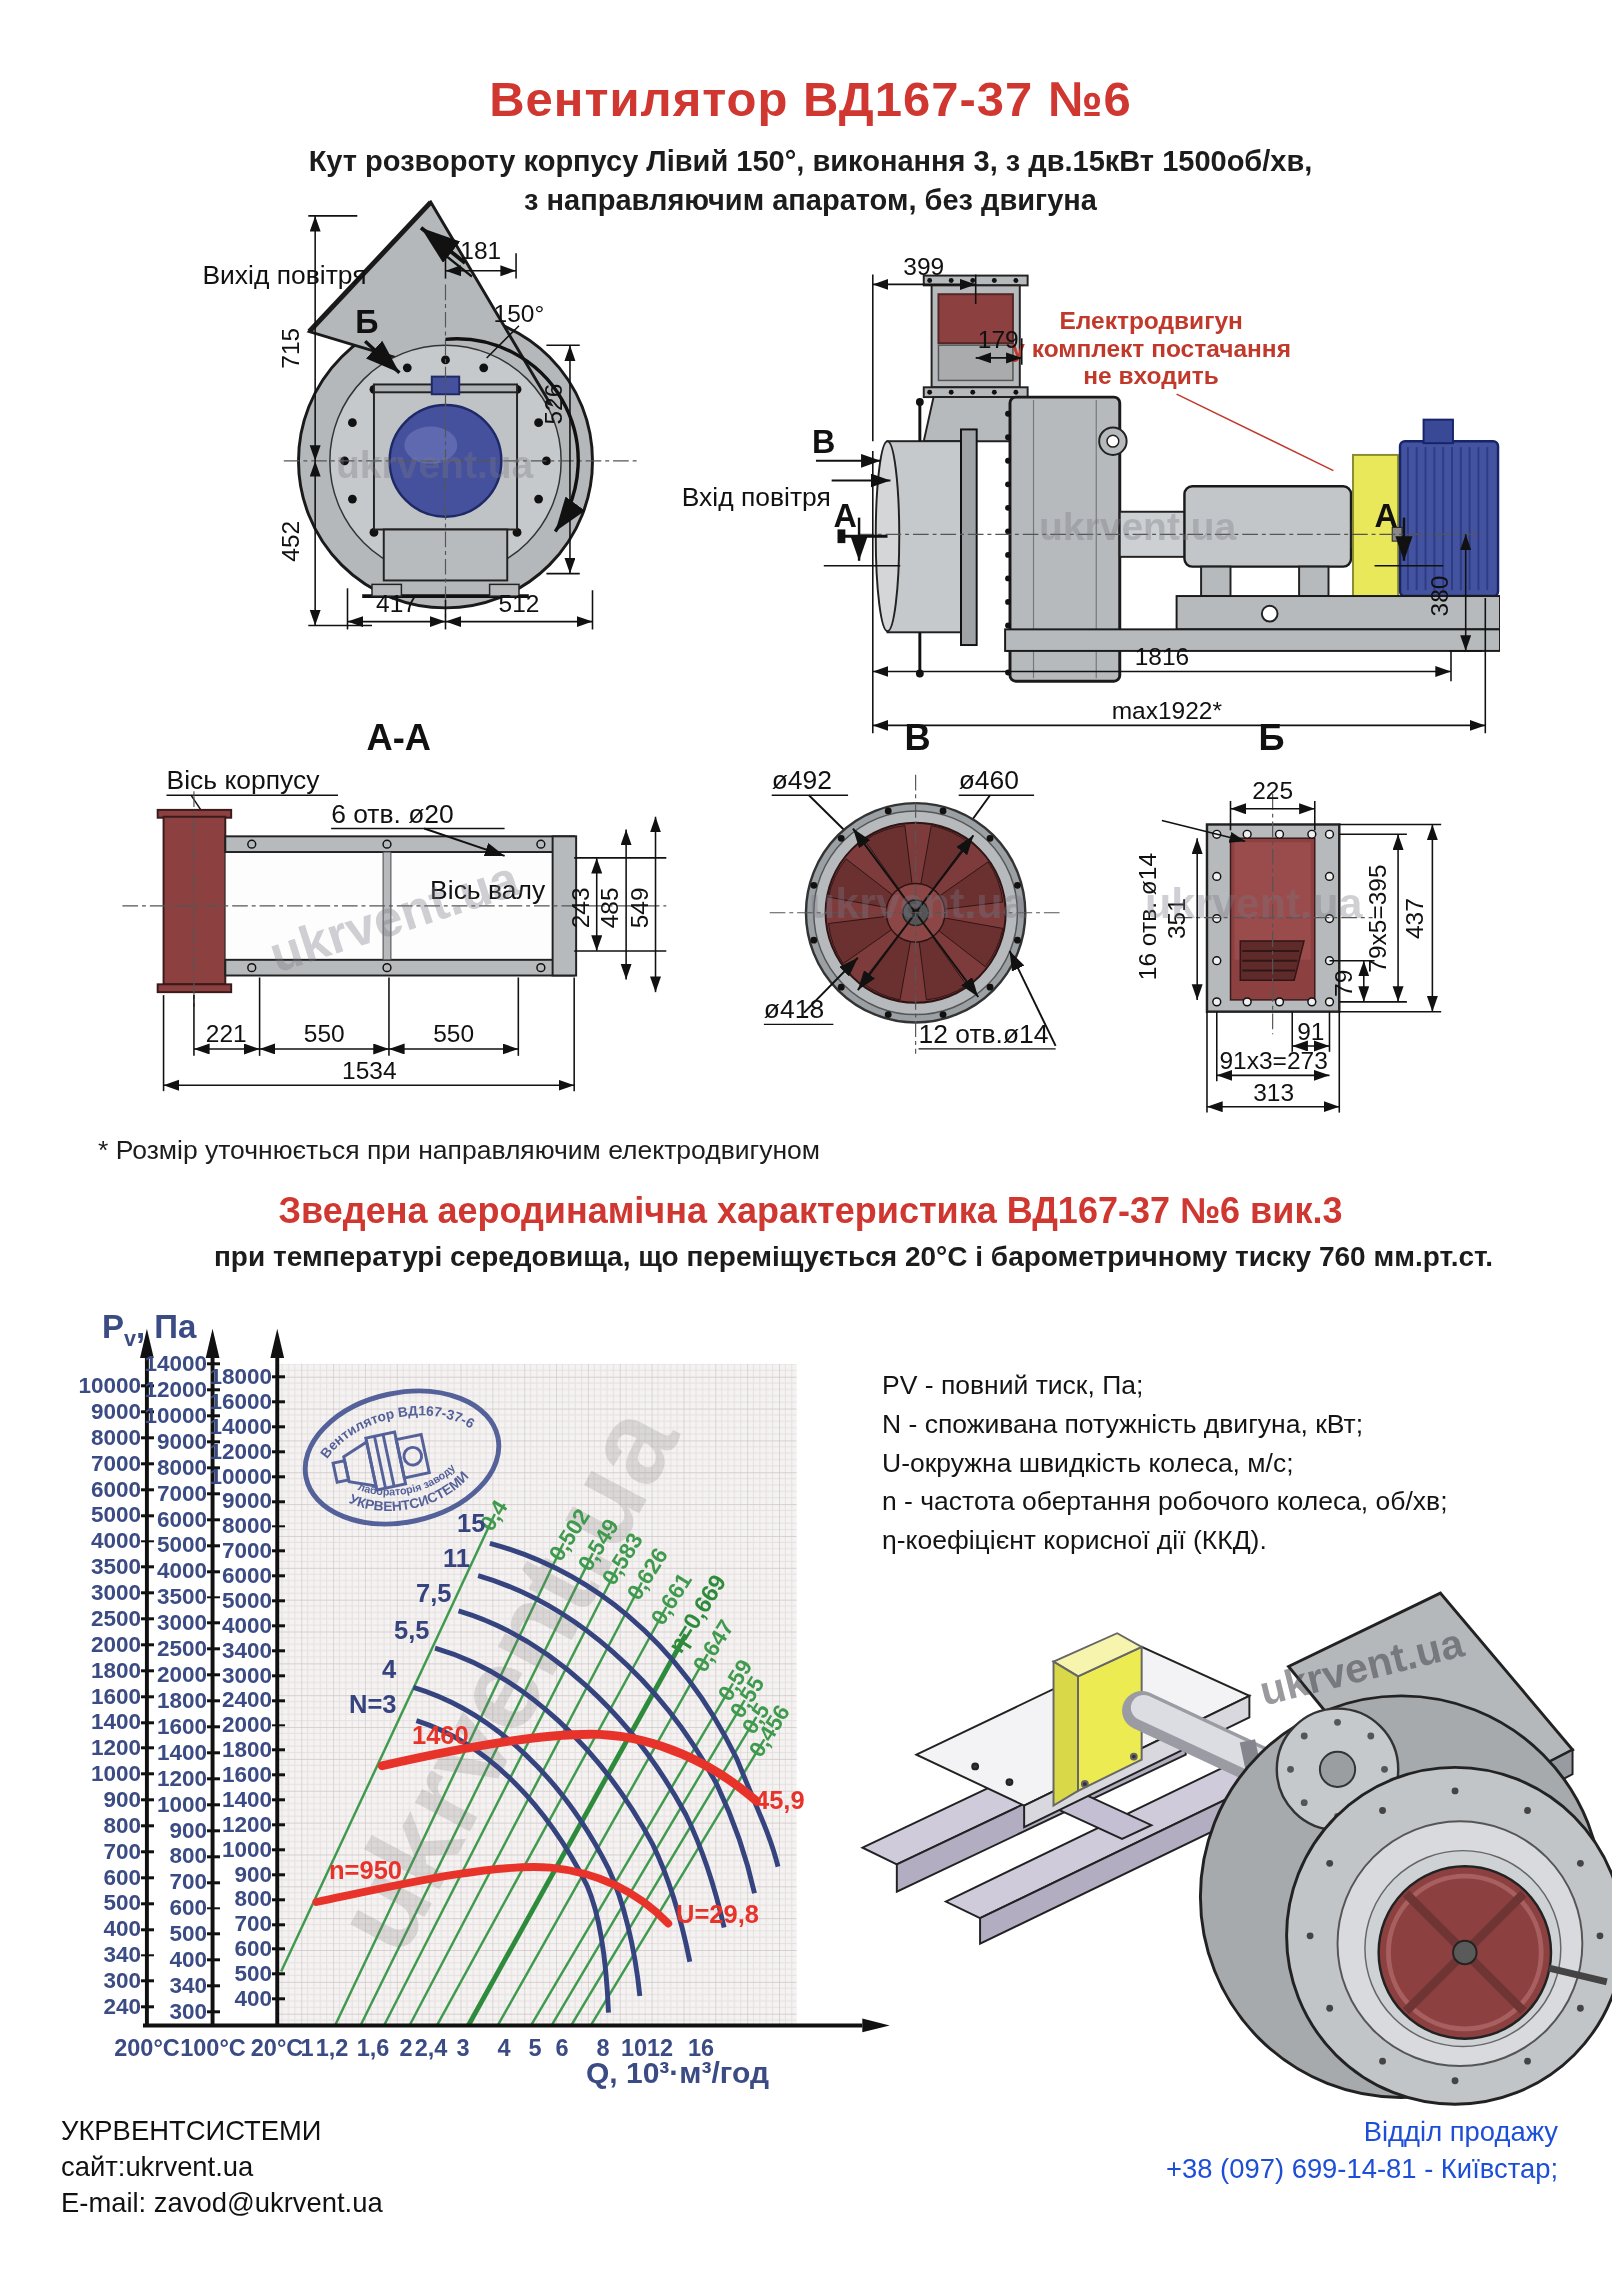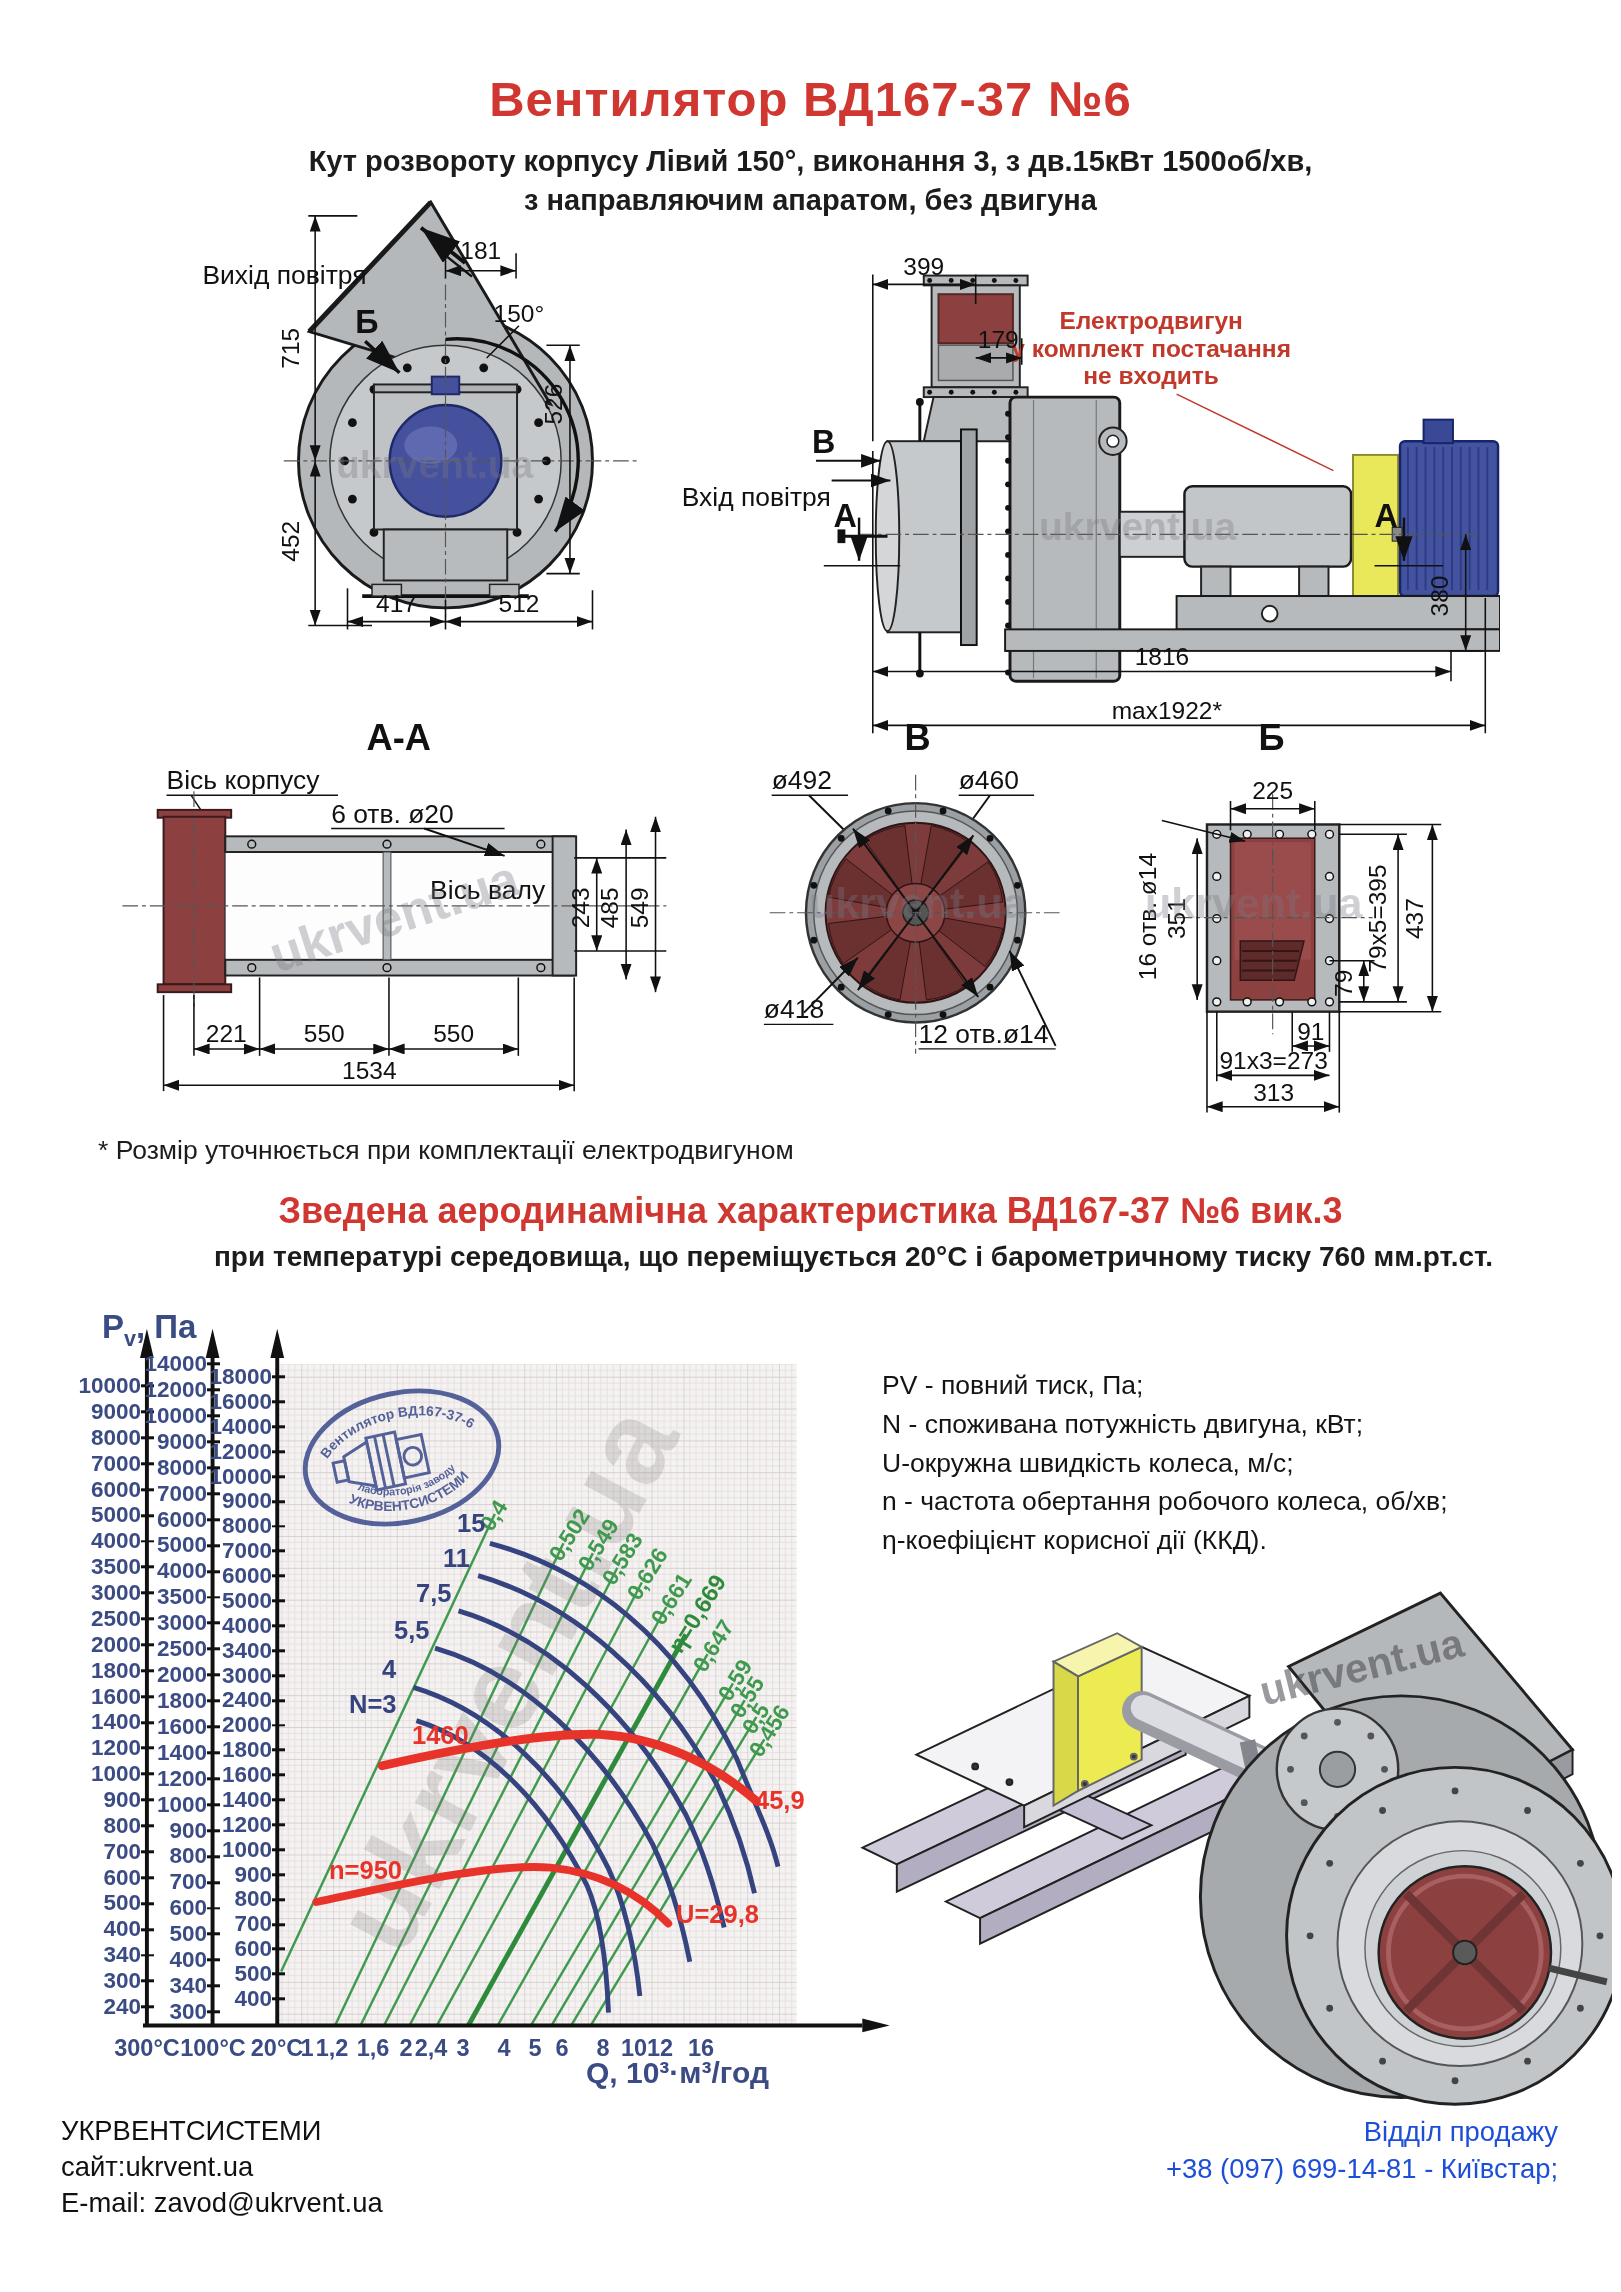--- a/index.html
+++ b/index.html
@@ -444,21 +444,21 @@
     <text class="dim-t" x="84" y="222" text-anchor="middle" transform="rotate(-90 84,222)">351</text>
     <text class="dim-t" x="289" y="222" text-anchor="middle" transform="rotate(-90 289,222)">79х5=395</text>
     <text class="dim-t" x="326" y="222" text-anchor="middle" transform="rotate(-90 326,222)">437</text>
     <text class="dim-t" x="254" y="288" text-anchor="middle" transform="rotate(-90 254,288)">79</text>
     <text class="dim-t" x="212" y="346" text-anchor="middle">91</text>
     <text class="dim-t" x="174" y="376" text-anchor="middle">91х3=273</text>
     <text class="dim-t" x="174" y="408" text-anchor="middle">313</text>
   </svg>
   <div class="wm" style="left:1145px;top:879px;font-size:43px">ukrvent.ua</div>
 
-  <div class="abs footnote">* Розмір уточнюється при комплектації електродвигуном</div>
+  <div class="abs footnote">* Розмір уточнюється при направляючим електродвигуном</div>
   <div class="abs aero-head">Зведена аеродинамічна характеристика ВД167-37 №6 вик.3</div>
   <div class="abs aero-sub">при температурі середовища, що переміщується 20°С і барометричному тиску 760 мм.рт.ст.</div>
 
   <div class="abs pv-label">
     <span>P</span><sub style="font-size:21.6px">v</sub><span>, Па</span>
   </div>
 
   <svg class="abs" style="left:78px;top:1313px;z-index:1" width="814" height="784" viewBox="0 0 830 800">
     <defs>
       <pattern id="gp" width="32.5" height="32.5" patternUnits="userSpaceOnUse">
@@ -817,21 +817,21 @@
       <div class="tick-row" style="top: 96%;">
         <span class="tick-num">500</span>
         <i class="tick-dash"></i>
       </div>
       <div class="tick-row" style="top: 100%;">
         <span class="tick-num">400</span>
         <i class="tick-dash"></i>
       </div>
     </div>
 
-  <div class="temp-label" style="left:147px;top:2035px">300°C</div>
+  <div class="temp-label" style="left:147px;top:2035px">200°C</div>
   <div class="temp-label" style="left:213px;top:2035px">100°C</div>
   <div class="temp-label" style="left:277px;top:2035px">20°C</div>
 
   <div id="x-ticks" class="abs" style="left:0;top:2035px;width:980px;height:29px;z-index:4">
       <span class="x-tick" style="left: 307px;">1</span>
       <span class="x-tick" style="left: 332px;">1,2</span>
       <span class="x-tick" style="left: 373px;">1,6</span>
       <span class="x-tick" style="left: 406px;">2</span>
       <span class="x-tick" style="left: 431px;">2,4</span>
       <span class="x-tick" style="left: 463px;">3</span>

